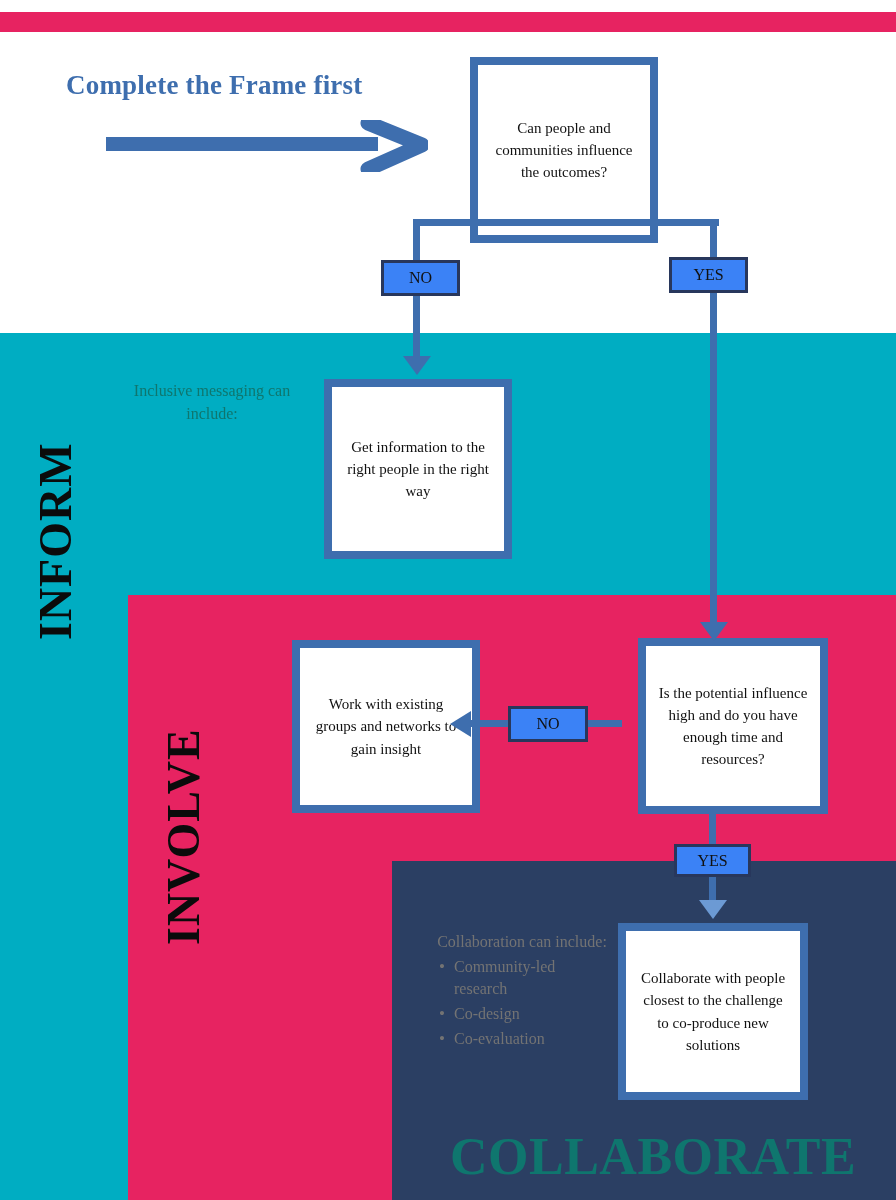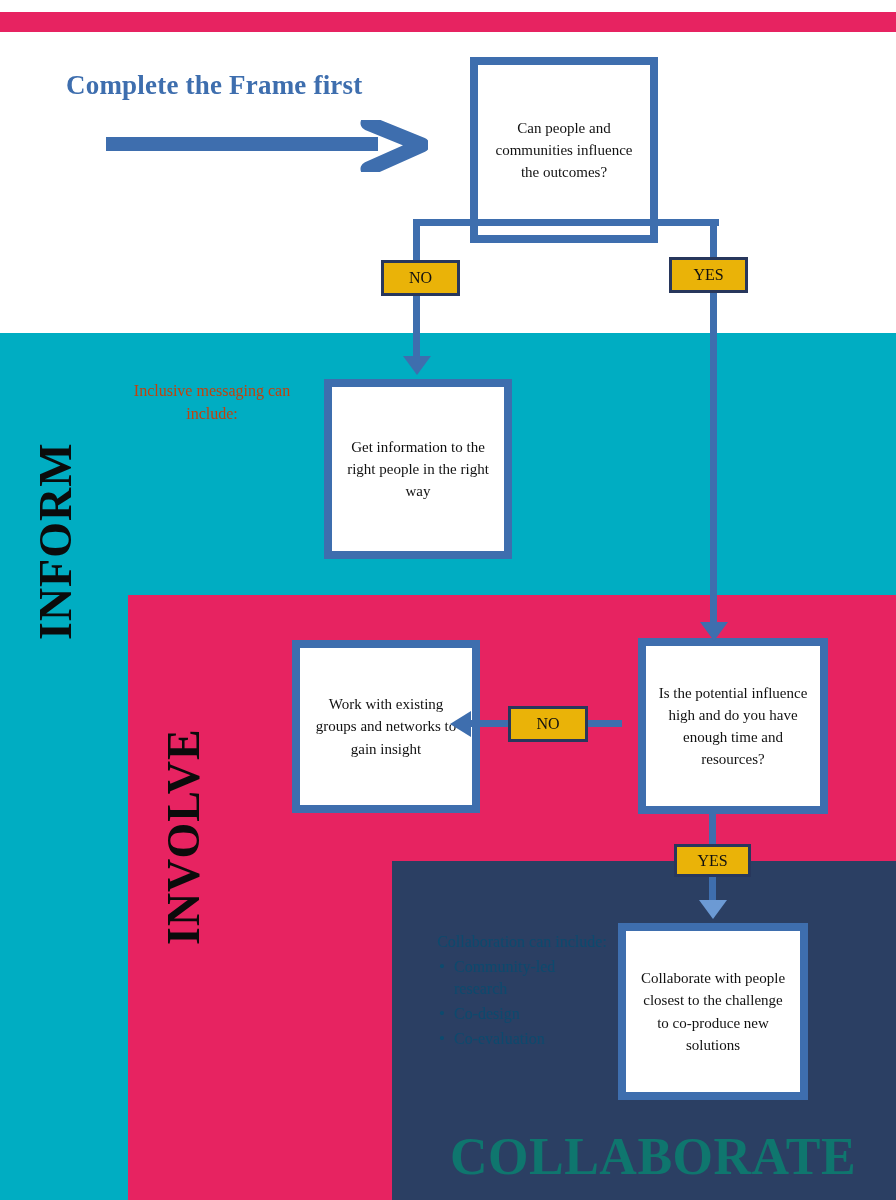--- a/index.html
+++ b/index.html
@@ -38,41 +38,41 @@
                padding:0 10px;}
 
   #box-question{left:470px;top:45px;width:188px;height:186px;}
   #box-question .ptext{padding:0 16px;}
   #box-inform{left:324px;top:367px;width:188px;height:180px;}
   #box-work{left:268px;top:628px;width:188px;height:173px;margin-left:24px;}
   #box-decision{left:618px;top:626px;width:190px;height:176px;margin-left:20px;}
   #box-collaborate{left:618px;top:911px;width:190px;height:177px;font-family:Liberation Serif, serif;}
 
   
-  .chip{position:absolute;background:#eab308;border:3px solid #28375c;
+  .chip{position:absolute;background:#3b82f6;border:3px solid #28375c;
         box-sizing:border-box;display:flex;align-items:center;justify-content:center;
         font-size:16px;color:#111111;z-index:6;}
   #chip-no-1{left:381px;top:248px;width:79px;height:36px;}
   #chip-yes-1{left:669px;top:245px;width:79px;height:36px;}
   #chip-no-2{left:508px;top:694px;width:80px;height:36px;}
   #chip-yes-2{left:674px;top:832px;width:77px;height:33px;}
 
   
   .ln{position:absolute;background:#3e6eae;z-index:3;}
   .arrowhead{position:absolute;z-index:4;}
 
   
   .aside{position:absolute;font-size:16px;line-height:1.42;}
   .aside .lead{text-align:center;display:block;}
   .aside ul{margin:2px 0 0 0;padding-left:20px;list-style:none;}
   .aside li{position:relative;padding-left:2px;margin-bottom:2px;}
   .aside li:before{content:"\2022";position:absolute;left:-13px;top:-1px;font-size:17px;}
 
-  #aside-inform{left:122px;top:368px;width:180px;color:#c2410c;}
-  #aside-collab{left:432px;top:919px;width:180px;color:#0c4a6e;}
+  #aside-inform{left:122px;top:368px;width:180px;color:#0f766e;}
+  #aside-collab{left:432px;top:919px;width:180px;color:#737373;}
 </style>
 </head>
 <body>
 
 <div class="stage">
 
   <div class="band-top"></div>
   <div class="band-inform"></div>
   <div class="band-involve"></div>
   <div class="band-collab"></div>

